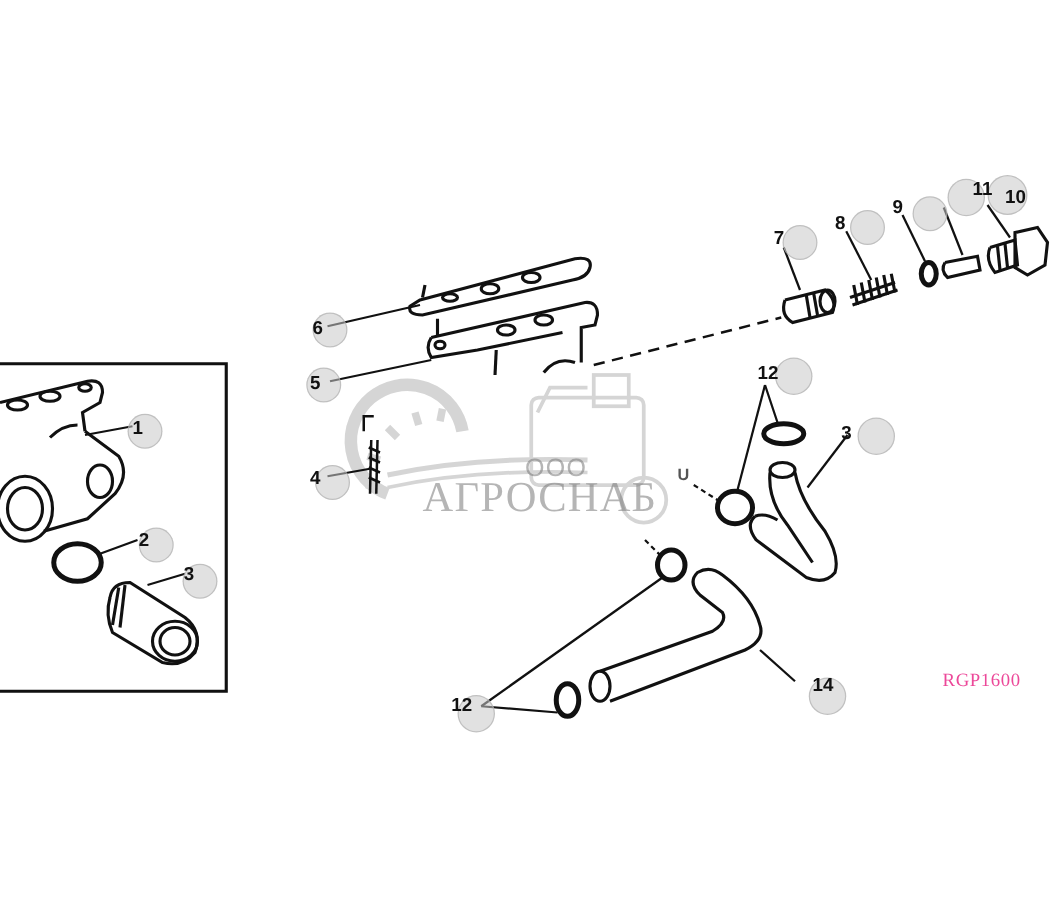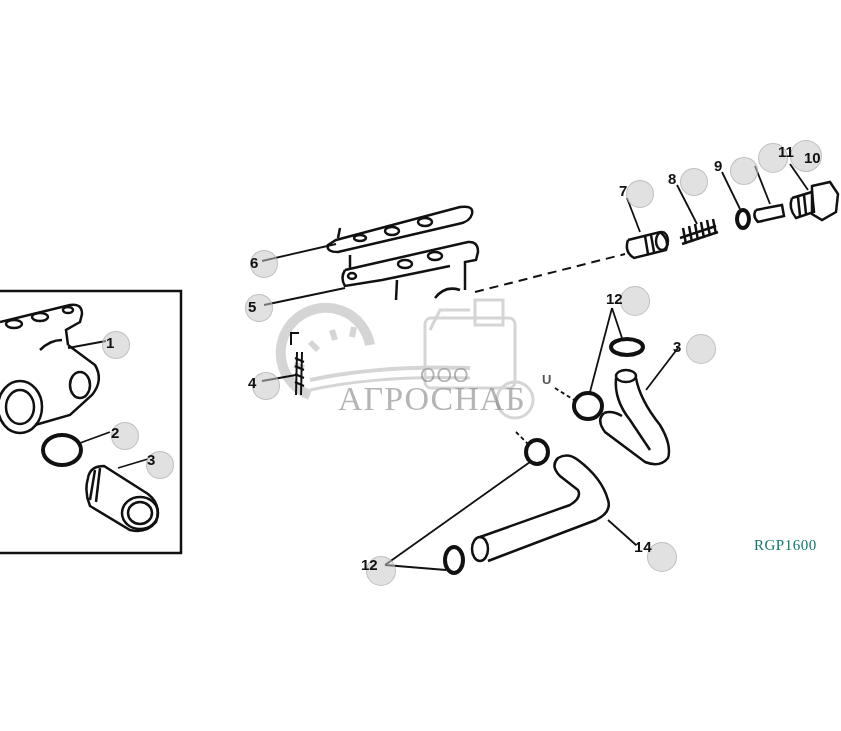--- a/index.html
+++ b/index.html
@@ -1,20 +1,20 @@
 <!DOCTYPE html>
 <html><head>
 <meta charset="utf-8">
 <style>
   html, body { margin: 0; padding: 0; background: #ffffff; }
   body { width: 841px; height: 731px; position: relative; overflow: hidden; font-family: "Liberation Sans", sans-serif; }
   #canvas { position: absolute; left: 0; top: 0; width: 841px; height: 731px; }
   .callout { position: absolute; font-family: "Liberation Sans", sans-serif; font-weight: bold; font-size: 15px; color: #111; line-height: 1; }
   .hotspot { position: absolute; width: 26px; height: 26px; border-radius: 50%; background: rgba(200,200,200,0.55); border: 1px solid rgba(170,170,170,0.6); cursor: pointer; }
-  .ref { position: absolute; left: 754px; top: 537px; font-family: "Liberation Serif", serif; font-size: 15px; color: #0f766e; letter-spacing: 0.5px; }
+  .ref { position: absolute; left: 754px; top: 537px; font-family: "Liberation Serif", serif; font-size: 15px; color: #ec4899; letter-spacing: 0.5px; }
   .wm-ooo { position: absolute; left: 420px; top: 364px; font-family: "Liberation Sans", sans-serif; font-size: 20px; color: rgba(120,120,120,0.55); letter-spacing: 1px; }
   .wm-name { position: absolute; left: 338px; top: 380px; font-family: "Liberation Serif", serif; font-size: 34px; color: rgba(120,120,120,0.55); letter-spacing: 1px; }
 </style>
 </head>
 <body>
 
 <svg id="canvas" width="841" height="731" viewBox="0 0 841 731" xmlns="http://www.w3.org/2000/svg">
 
   <g opacity="0.35" fill="none" stroke="#888" stroke-width="3">
     <path d="M310 395 A45 45 0 1 1 370 345" stroke-width="10"></path>
@@ -180,17 +180,17 @@
 <div class="callout" style="left:248px;top:299px;">5</div>
 <div class="callout" style="left:250px;top:255px;">6</div>
 <div class="callout" style="left:619px;top:183px;">7</div>
 <div class="callout" style="left:668px;top:171px;">8</div>
 <div class="callout" style="left:714px;top:158px;">9</div>
 <div class="callout" style="left:784px;top:150px;margin-left:20px;">10</div>
 <div class="callout" style="left:778px;top:144px;">11</div>
 <div class="callout" style="left:606px;top:291px;">12</div>
 <div class="callout" style="left:673px;top:339px;">3</div>
 <div class="callout" style="left:361px;top:557px;">12</div>
-<div class="callout" style="left:634px;top:541px;font-family:Liberation Mono, monospace;">14</div>
+<div class="callout" style="left:650px;top:541px;">14</div>
 
 <div class="callout" style="left:542px;top:373px;font-size:13px;color:#555;">U</div>
 
 <div class="ref">RGP1600</div>
 
 </body></html>

